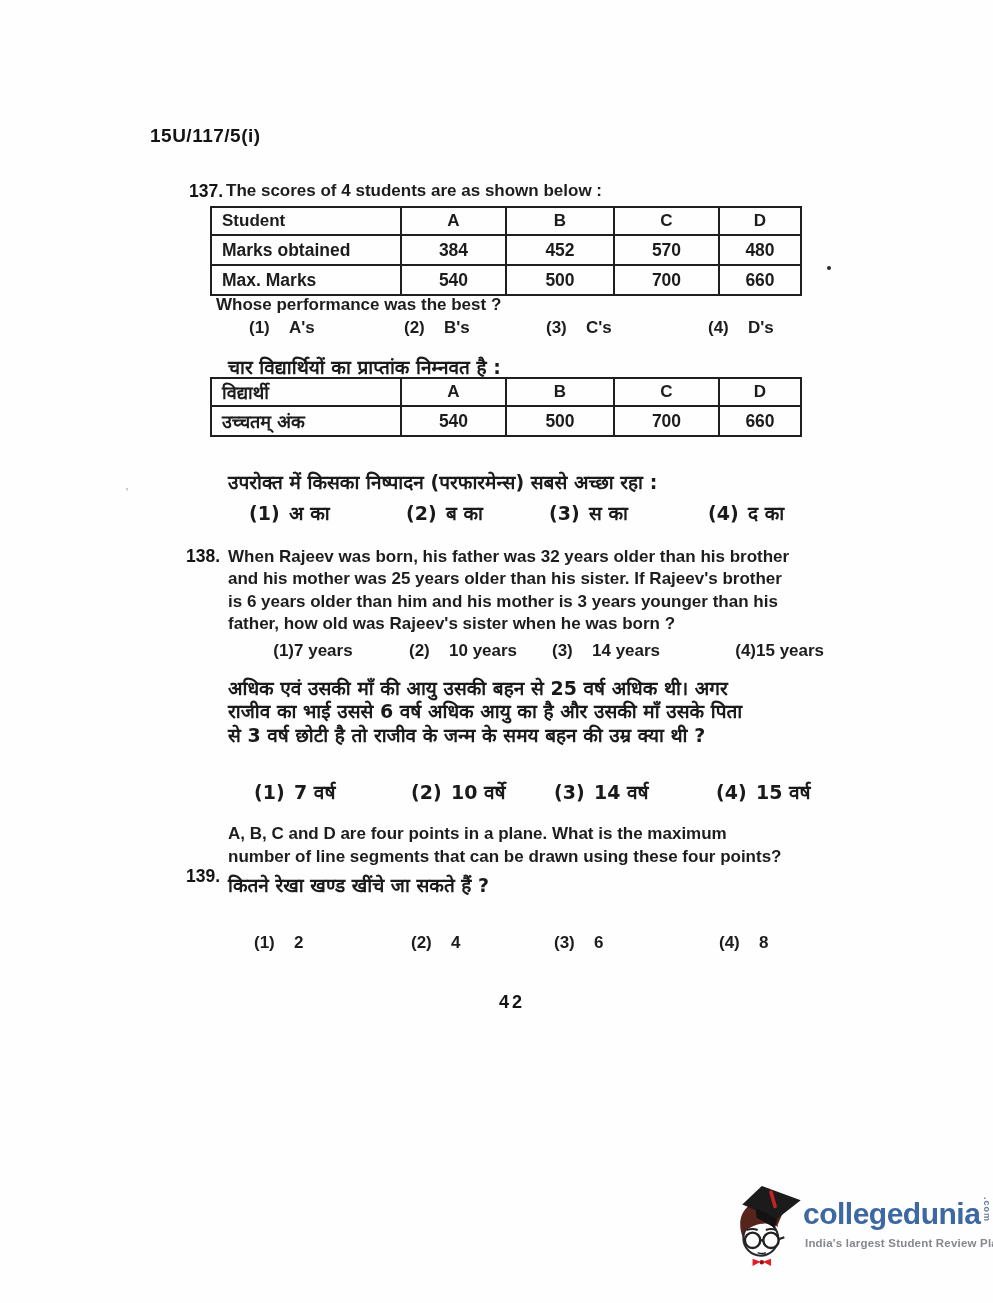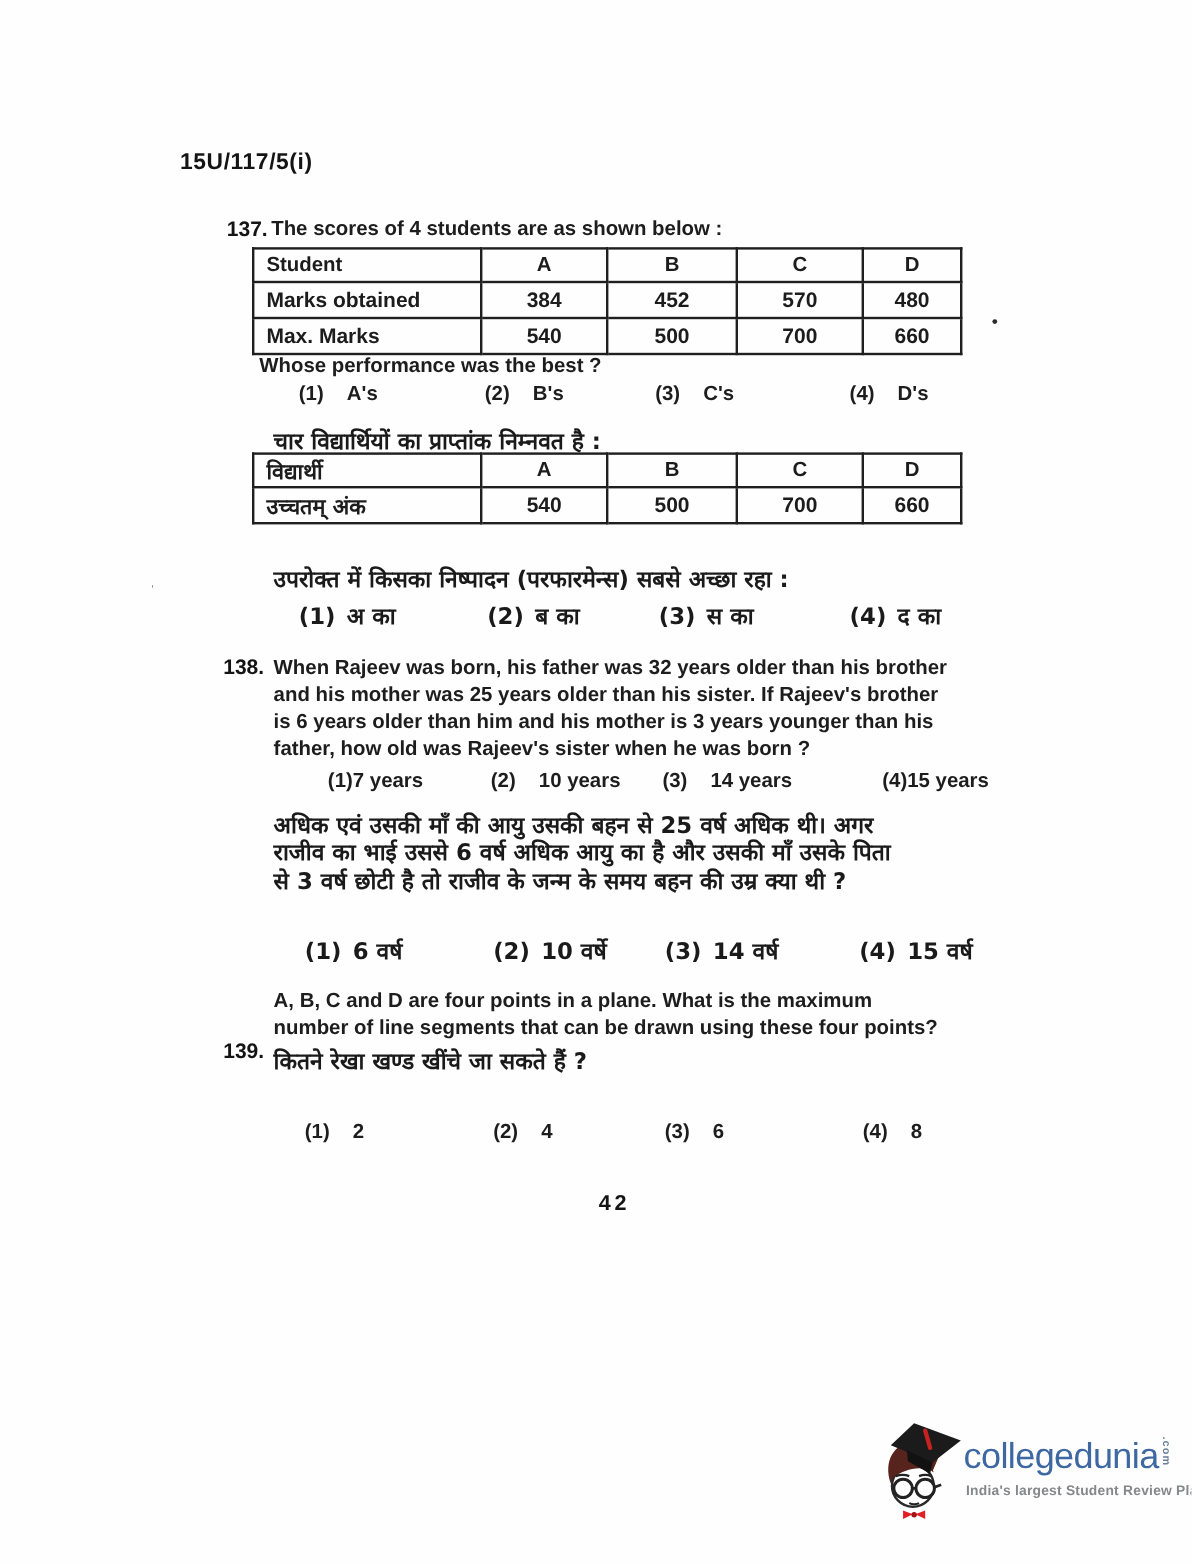--- a/index.html
+++ b/index.html
@@ -33,21 +33,21 @@
   .para-en { line-height:22.4px; }
   .para-hi { line-height:23.4px; }
 
   .pageno { font-weight:700; font-size:18px; letter-spacing:3px; text-align:center; width:100px; color:#141414; }
 
   .artifact-dot { width:4px; height:4px; background:#2a2a2a; border-radius:50%; }
   .artifact-stray { font-size:11px; color:#9a9a9a; }
 
   .logo { width:262px; height:86px; }
   .brand-line { position:absolute; left:72px; top:12px; white-space:nowrap; }
-  .brand { font-weight:400; font-size:30px; letter-spacing:-0.5px; color:#3d68a1; }
+  .brand { font-weight:700; font-size:30px; letter-spacing:-0.5px; color:#3d68a1; }
   .tld { display:inline-block; writing-mode:vertical-rl; font-size:9px; font-weight:700;
          color:#6b7f99; letter-spacing:1px; vertical-align:top; margin-left:2px; height:30px; }
   .tagline { position:absolute; left:74px; top:52px; font-size:11.5px; font-weight:700;
              color:#85878a; letter-spacing:.2px; white-space:nowrap; }
 </style>
 </head>
 <body>
 
 <div class="page">
 
@@ -150,21 +150,21 @@
       <span class="opt" style="left:393px;"><span class="onum">(2)</span><span class="olab">10 years</span></span>
       <span class="opt" style="left:536px;"><span class="onum">(3)</span><span class="olab">14 years</span></span>
       <span class="opt" style="left:700px;text-align:right;"><span class="onum">(4)</span><span class="olab">15 years</span></span>
     </div>
     <div class="abs hi para para-hi" style="left:228px; top:677px;">
       <div>अधिक एवं उसकी माँ की आयु उसकी बहन से 25 वर्ष अधिक थी। अगर</div>
       <div>राजीव का भाई उससे 6 वर्ष अधिक आयु का है और उसकी माँ उसके पिता</div>
       <div>से 3 वर्ष छोटी है तो राजीव के जन्म के समय बहन की उम्र क्या थी ?</div>
     </div>
     <div class="optrow hi" style="top:779px;">
-      <span class="opt" style="left:238px;"><span class="onum">(1)</span><span class="olab">6 वर्ष</span></span>
+      <span class="opt" style="left:238px;"><span class="onum">(1)</span><span class="olab">7 वर्ष</span></span>
       <span class="opt" style="left:395px;"><span class="onum">(2)</span><span class="olab">10 वर्षे</span></span>
       <span class="opt" style="left:538px;"><span class="onum">(3)</span><span class="olab">14 वर्ष</span></span>
       <span class="opt" style="left:700px;"><span class="onum">(4)</span><span class="olab">15 वर्ष</span></span>
     </div>
   </div>
 
   <div>
     <span class="abs qnum" style="left:186px; top:822px;margin-top:44px;">139.</span>
     <div class="abs en para" style="left:228px; top:822px; line-height:23px;">
       <div>A, B, C and D are four points in a plane. What is the maximum</div>

